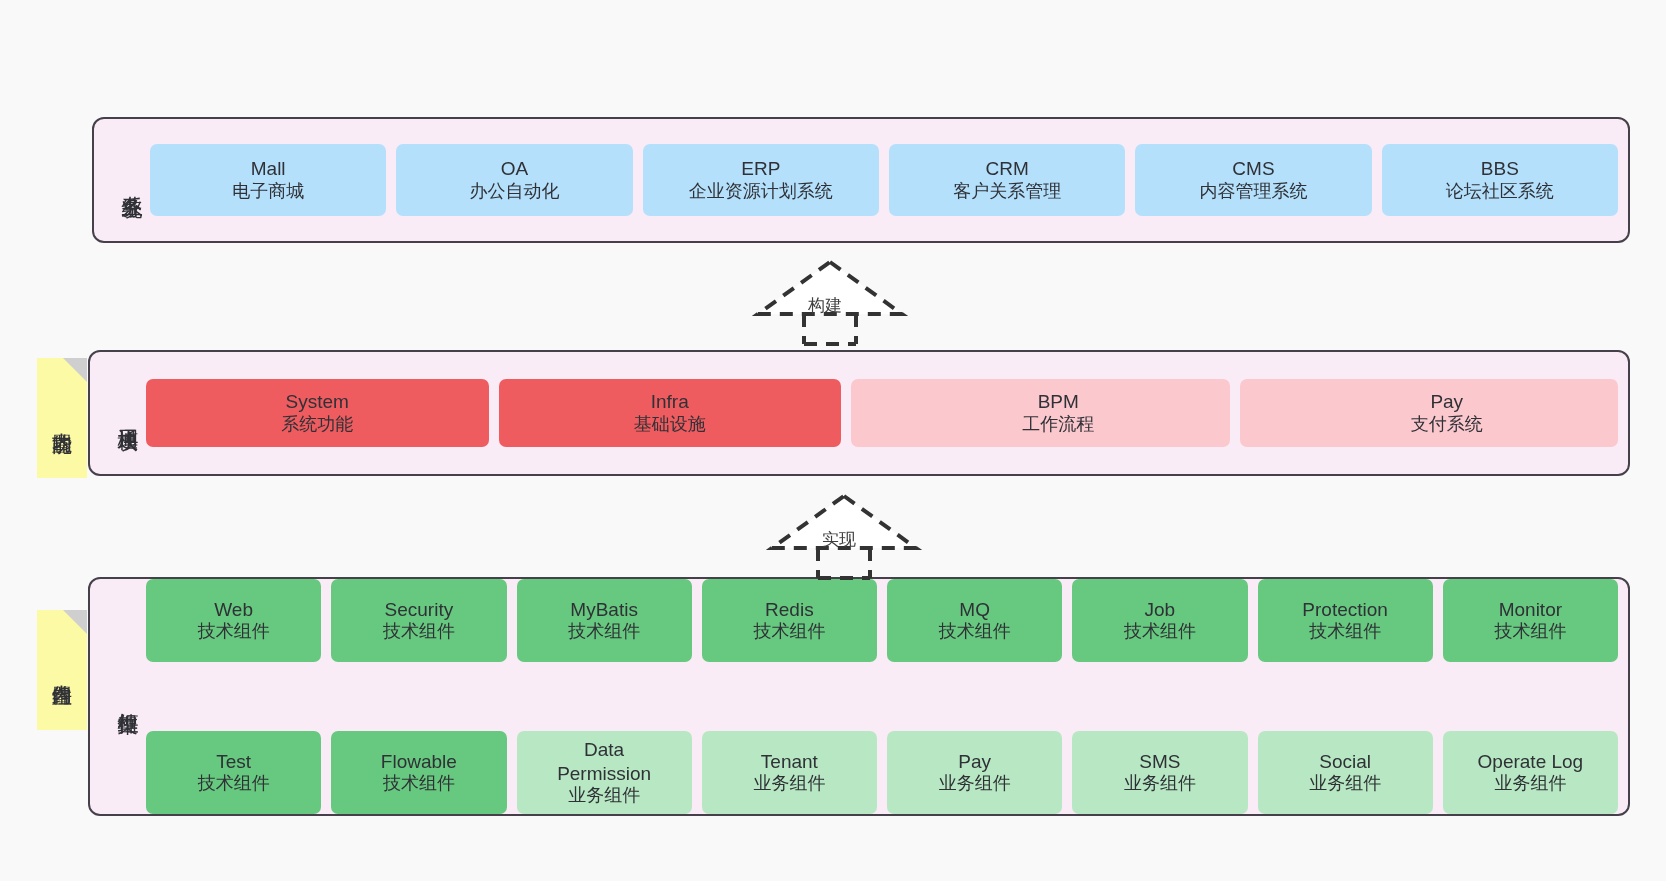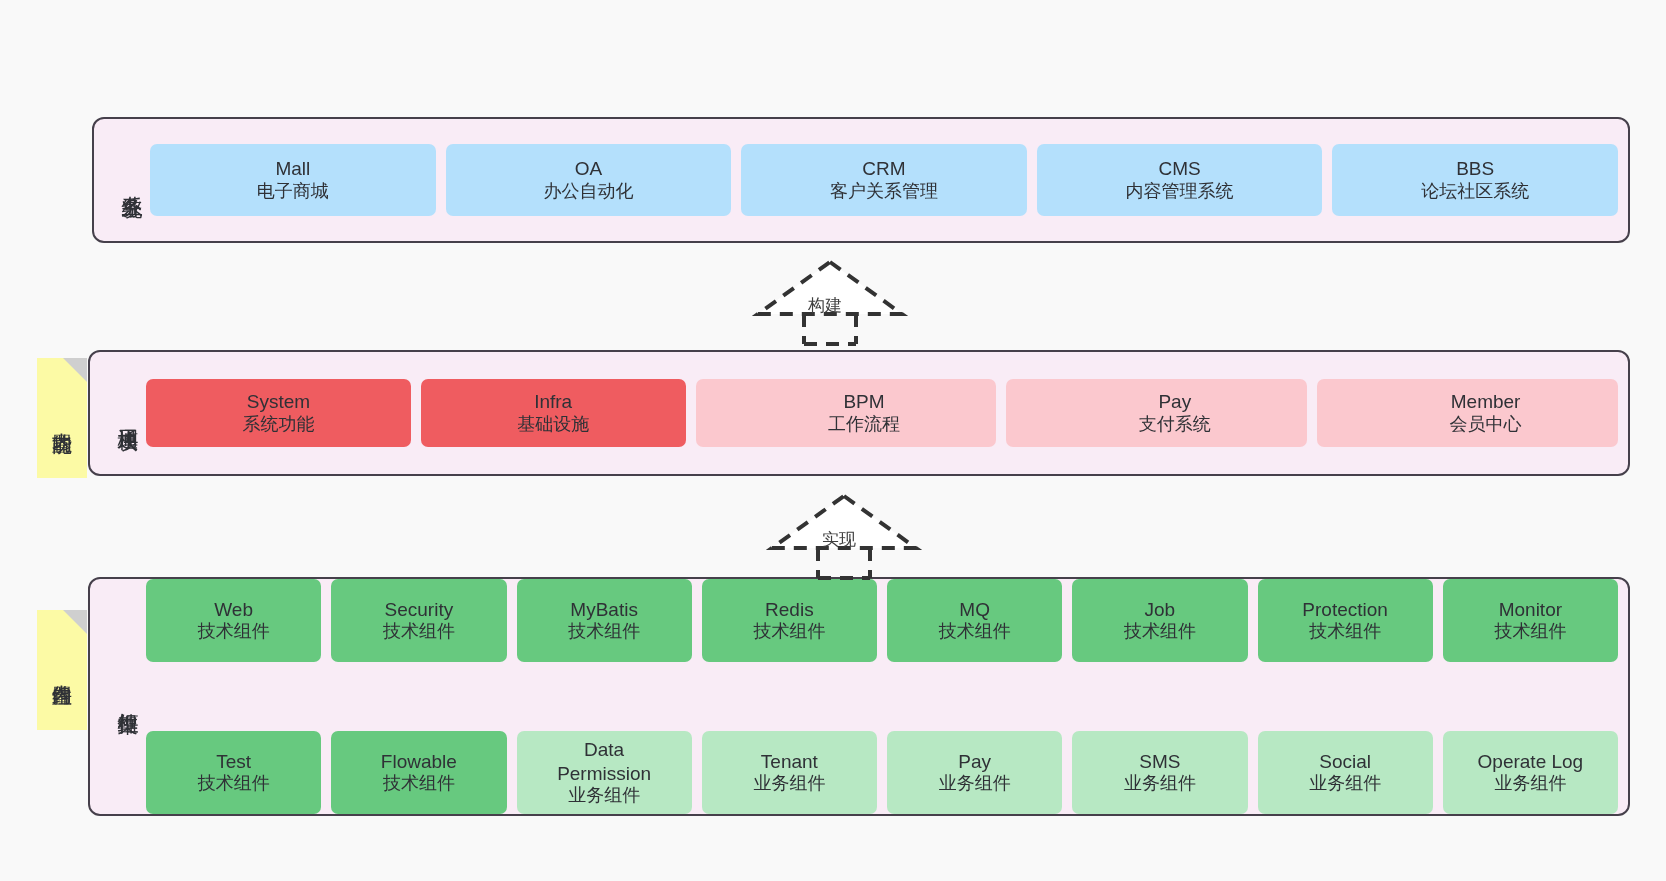--- a/index.html
+++ b/index.html
@@ -144,20 +144,24 @@
       <div class="row" style="height:72px;">
         <div class="card blue">
           <span class="en">Mall</span>
           <span class="cn">电子商城</span>
         </div>
         <div class="card blue">
           <span class="en">OA</span>
           <span class="cn">办公自动化</span>
         </div>
         <div class="card blue">
+          <span class="en">ERP</span>
+          <span class="cn">企业资源计划系统</span>
+        </div>
+        <div class="card blue">
           <span class="en">CRM</span>
           <span class="cn">客户关系管理</span>
         </div>
         <div class="card blue">
           <span class="en">CMS</span>
           <span class="cn">内容管理系统</span>
         </div>
         <div class="card blue">
           <span class="en">BBS</span>
           <span class="cn">论坛社区系统</span>
@@ -194,24 +198,20 @@
           <span class="cn">基础设施</span>
         </div>
         <div class="card pink">
           <span class="en">BPM</span>
           <span class="cn">工作流程</span>
         </div>
         <div class="card pink">
           <span class="en">Pay</span>
           <span class="cn">支付系统</span>
         </div>
-        <div class="card pink">
-          <span class="en">Member</span>
-          <span class="cn">会员中心</span>
-        </div>
       </div>
     </div>
   </div>
 
   <div class="arrow" style="left:770px; top:492px; width:148px; height:88px;">
     <svg width="148" height="88" viewBox="0 0 148 88" fill="none">
       <path d="M74 4 L146 56 L2 56 Z" fill="#ffffff" stroke="#333333" stroke-width="4" stroke-dasharray="13 9" stroke-linejoin="miter"></path>
       <path d="M48 56 L48 86 M100 56 L100 86 M48 86 L100 86" stroke="#333333" stroke-width="4" stroke-dasharray="13 9"></path>
     </svg>
     <span class="arrow-label" style="left:52px; top:36px;">实现</span>

